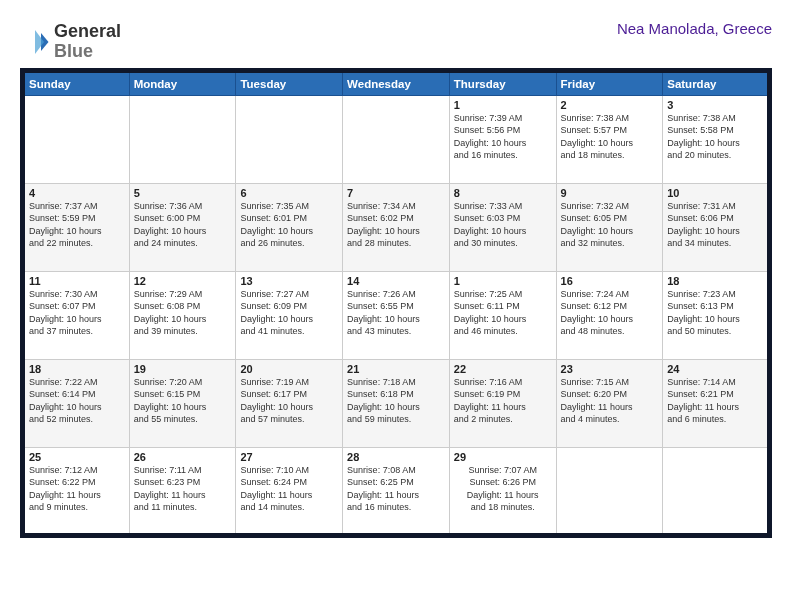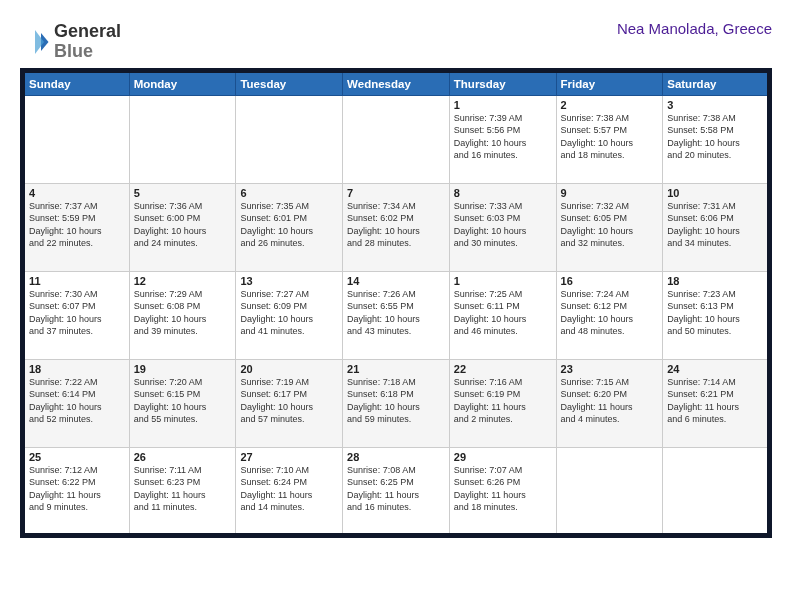--- a/index.html
+++ b/index.html
@@ -333,21 +333,21 @@
           </td>
           <td>
             <span class="day-number">28</span>
             <div class="day-info" style="white-space: pre-line;">Sunrise: 7:08 AM
 Sunset: 6:25 PM
 Daylight: 11 hours
 and 16 minutes.</div>
           </td>
           <td>
             <span class="day-number">29</span>
-            <div class="day-info" style="white-space: pre-line;">Sunrise: 7:07 AM
+            <div class="day-info" style="white-space: pre-line; text-align: center;">Sunrise: 7:07 AM
 Sunset: 6:26 PM
 Daylight: 11 hours
 and 18 minutes.</div>
           </td>
           <td class="empty"></td>
           <td class="empty"></td>
         </tr>
       </tbody>
   </table>
 </div>

